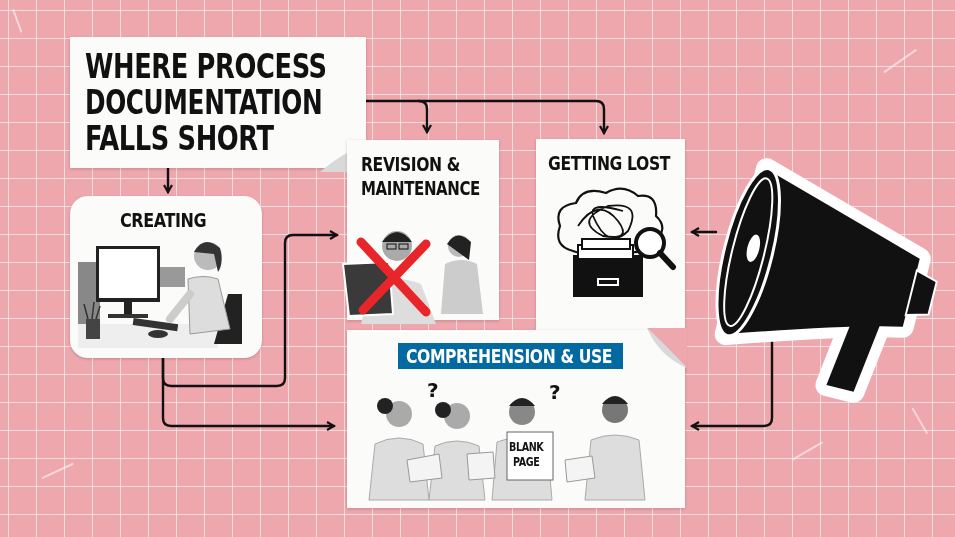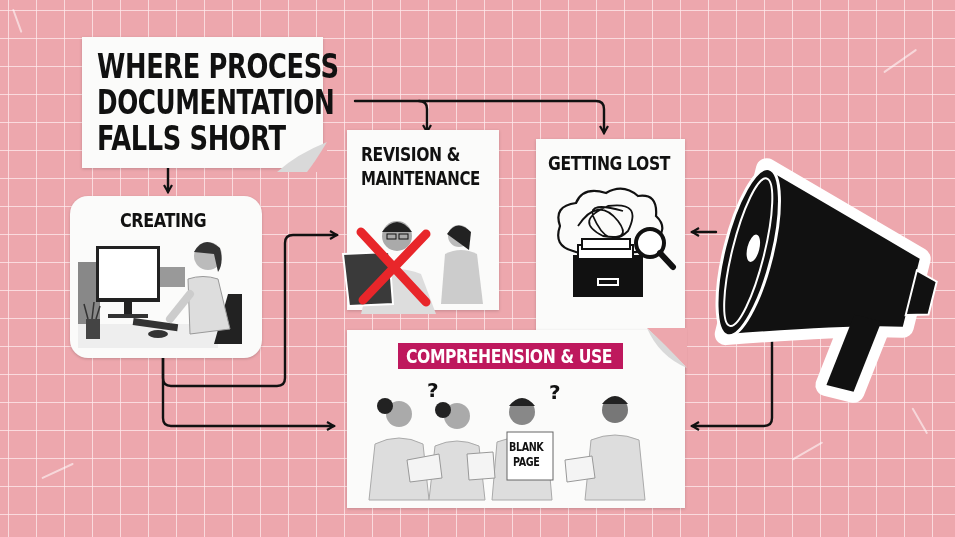--- a/index.html
+++ b/index.html
@@ -50,21 +50,21 @@
     <path d="M163,358 V378 q0,8 8,8 H277 q8,0 8,-8 V243 q0,-8 8,-8 H337" marker-end="url(#ah)"></path>
 
     <path d="M163,358 V418 q0,8 8,8 H334" marker-end="url(#ah)"></path>
 
     <path d="M716,232 H692" marker-end="url(#ah)"></path>
 
     <path d="M772,340 V418 q0,8 -8,8 H692" marker-end="url(#ah)"></path>
   </g>
 </svg>
 
-<div class="card" style="left:70px;top:37px;width:241px;height:131px;margin-left:12px;">
+<div class="card" style="left:70px;top:37px;width:296px;height:131px;">
   <div class="heading" style="left:15px;top:13px;font-size:33px;line-height:34px;transform:scaleX(0.78);white-space:nowrap;">WHERE PROCESS</div>
   <div class="heading" style="left:15px;top:49px;font-size:33px;line-height:34px;transform:scaleX(0.75);white-space:nowrap;">DOCUMENTATION</div>
   <div class="heading" style="left:15px;top:85px;font-size:33px;line-height:34px;transform:scaleX(0.78);white-space:nowrap;">FALLS SHORT</div>
   <svg width="60" height="40" style="right:-4px;bottom:-4px;">
     <path d="M10,40 L60,10 L60,40 Z" fill="#eda7ad"></path>
     <path d="M10,40 Q30,22 60,10 Q48,30 40,40 Z" fill="#d9d9d9"></path>
   </svg>
 </div>
 
 <div class="card" style="left:70px;top:196px;width:192px;height:162px;border-radius:18px;">
@@ -82,21 +82,21 @@
     <rect x="8" y="85" width="14" height="20" fill="#444"></rect>
     <path d="M10,85 L6,70 M14,85 L16,68 M18,85 L22,72" stroke="#333" stroke-width="1.5"></path>
     <path d="M150,60 h14 v50 h-28 Z" fill="#222"></path>
     <path d="M110,45 Q125,40 140,45 L152,95 L112,100 Z" fill="#ddd" stroke="#999"></path>
     <circle cx="130" cy="22" r="14" fill="#bbb"></circle>
     <path d="M116,18 Q126,0 142,14 Q146,30 140,38 L136,20 Z" fill="#333"></path>
     <path d="M112,60 L92,85" stroke="#ccc" stroke-width="8" stroke-linecap="round"></path>
   </svg>
 </div>
 
-<div class="card" style="left:347px;top:130px;width:152px;height:180px;">
+<div class="card" style="left:347px;top:140px;width:152px;height:180px;">
   <div class="heading" style="left:14px;top:12px;font-size:20px;transform:scaleX(0.78);white-space:nowrap;">REVISION &amp;</div>
   <div class="heading" style="left:14px;top:36px;font-size:20px;transform:scaleX(0.75);white-space:nowrap;">MAINTENANCE</div>
   <svg width="152" height="120" style="left:-6px;top:64px;">
     <path d="M100,110 L104,60 Q120,52 136,60 L142,110 Z" fill="#ccc"></path>
     <circle cx="118" cy="42" r="11" fill="#bbb"></circle>
     <path d="M106,40 Q116,24 130,38 L128,56 Z" fill="#222"></path>
     <path d="M20,120 L30,80 Q55,70 80,80 L95,120 Z" fill="#ddd"></path>
     <circle cx="56" cy="42" r="15" fill="#aaa"></circle>
     <path d="M41,38 Q56,18 71,38" fill="#222"></path>
     <rect x="46" y="40" width="9" height="5" fill="none" stroke="#111"></rect>
@@ -114,21 +114,21 @@
     <rect x="25" y="74" width="70" height="42" fill="#111"></rect>
     <rect x="30" y="64" width="55" height="14" fill="#fff" stroke="#111" stroke-width="2"></rect>
     <rect x="34" y="58" width="48" height="10" fill="#fff" stroke="#111" stroke-width="2"></rect>
     <rect x="50" y="98" width="20" height="6" fill="none" stroke="#fff" stroke-width="2"></rect>
     <circle cx="102" cy="62" r="14" fill="#fff" stroke="#111" stroke-width="4"></circle>
     <path d="M112,72 L125,86" stroke="#111" stroke-width="6" stroke-linecap="round"></path>
   </svg>
 </div>
 
 <div class="card" style="left:347px;top:330px;width:338px;height:178px;">
-  <div style="position:absolute;left:51px;top:13px;width:225px;height:26px;background:#be185d;">
+  <div style="position:absolute;left:51px;top:13px;width:225px;height:26px;background:#0369a1;">
     <div class="heading" style="left:8px;top:1px;color:#fff;font-size:20px;transform:scaleX(0.78);white-space:nowrap;">COMPREHENSION &amp; USE</div>
   </div>
   <svg width="50" height="40" style="right:-2px;top:-2px;">
     <path d="M10,0 L50,0 L50,40 Z" fill="#eda7ad"></path>
     <path d="M10,0 Q22,28 50,40 Q28,16 10,0 Z" fill="#d9d9d9"></path>
   </svg>
   <div class="heading" style="left:80px;top:48px;font-size:20px;">?</div>
   <div class="heading" style="left:202px;top:50px;font-size:20px;">?</div>
   <svg width="338" height="120" style="left:0;top:52px;">
     <g fill="#ddd" stroke="#aaa">

